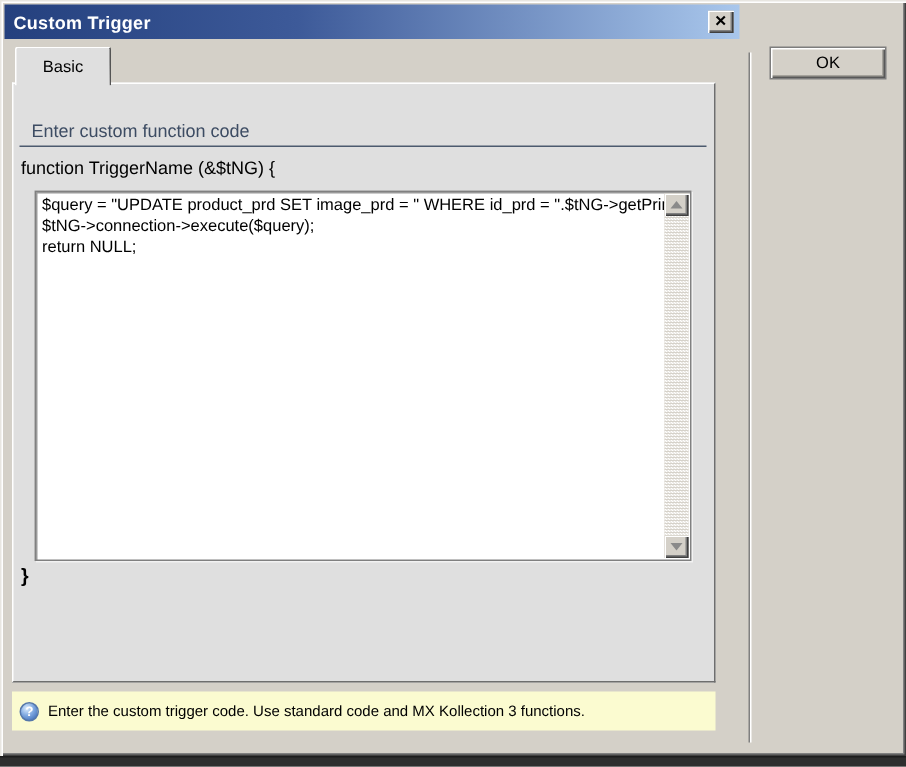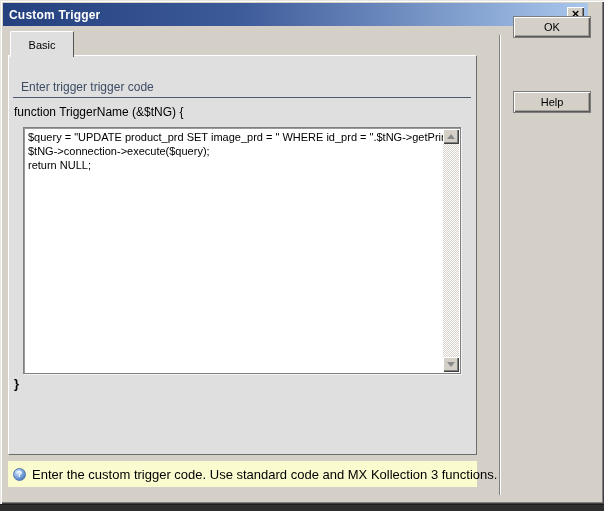--- a/index.html
+++ b/index.html
@@ -14,21 +14,21 @@
   
   .dialog {
     position: absolute; left: 0; top: 0; width: 604px; height: 504px;
     background: #d4d0c8;
     box-shadow: inset 1px 1px 0 #e8e6e1, inset 2px 2px 0 #ffffff,
                 inset -1px -1px 0 #404040, inset -2px -2px 0 #808080;
   }
 
   
   .titlebar {
-    position: absolute; left: 3px; top: 3px; width: 585px; height: 23px;
+    position: absolute; left: 3px; top: 3px; width: 490px; height: 23px;
     background: linear-gradient(90deg, #24407e 0%, #3d5a99 40%, #a9c7ec 100%);
     display: flex; align-items: center;
   }
   .title-text {
     color: #ffffff; font-weight: bold; font-size: 12px; padding-left: 6px;
     letter-spacing: 0.2px;
   }
   .close-btn {
     position: absolute; right: 4px; top: 4px; width: 17px; height: 15px;
     background: #d4d0c8;
@@ -132,37 +132,37 @@
   .help-ball {
     width: 13px; height: 13px; border-radius: 50%;
     background: radial-gradient(circle at 35% 30%, #ddeeff 0%, #7fa8e0 45%, #2f5fae 100%);
     border: 1px solid #5577aa;
     display: flex; align-items: center; justify-content: center;
     flex: 0 0 auto;
   }
   .help-ball span {
     color: #ffffff; font-size: 9px; font-weight: bold; line-height: 9px;
   }
-  .info-text { font-size: 13px; color: #000; margin-left: 6px; white-space: nowrap; text-align: center; }
+  .info-text { font-size: 10px; color: #000; margin-left: 6px; white-space: nowrap; text-align: center; }
 
   
   .divider {
     position: absolute; left: 499px; top: 35px; height: 460px; width: 0;
     border-left: 1px solid #808080; border-right: 1px solid #ffffff;
   }
   .btn {
     position: absolute; left: 513px; width: 78px; height: 22px;
     background: #d4d0c8;
     border: 1px solid #7d7d7d;
     box-shadow: inset 1px 1px 0 #ffffff, inset -1px -1px 0 #585858, inset -2px -2px 0 #a5a29b;
     font-size: 11px; color: #000;
     display: flex; align-items: center; justify-content: center;
     cursor: default;
   }
-  .btn-ok { top: 16px; }
+  .btn-ok { top: 31px; }
   .btn-cancel { top: 62px; }
   .btn-help { top: 91px; }
 
   .dark-strip {
     position: absolute; left: 0; top: 504px; width: 604px; height: 7px;
     background: #2e2e2e; border-top: 1px solid #1d1d1d;
   }
 </style>
 </head>
 <body>
@@ -175,21 +175,21 @@
       <div class="close-btn">
         <span class="x">×</span>
       </div>
     </div>
 
     <div class="tab tab-active">
       <span>Basic</span>
     </div>
 
     <div class="panel">
-      <div class="section-header">Enter trigger trigger code</div>
+      <div class="section-header">Enter custom function code</div>
       <div class="section-rule"></div>
       <div class="function-line">function TriggerName (&amp;$tNG) {</div>
 
       <div class="code-box">
         <div class="code-text">$query = "UPDATE product_prd SET image_prd = " WHERE id_prd = ".$tNG-&gt;getPrim
 $tNG-&gt;connection-&gt;execute($query);
 return NULL;</div>
         <div class="vscroll">
           <div class="sb-btn sb-up">
             <div class="tri-up"></div>
@@ -209,20 +209,17 @@
         <span>?</span>
       </div>
       <span class="info-text">Enter the custom trigger code. Use standard code and MX Kollection 3 functions.</span>
     </div>
 
     <div class="divider"></div>
 
     <div class="btn btn-ok">
       <span>OK</span>
     </div>
-    <div class="btn btn-help">
-      <span>Help</span>
-    </div>
 
   </div>
 
   <div class="dark-strip"></div>
 </div>
 
 </body></html>

